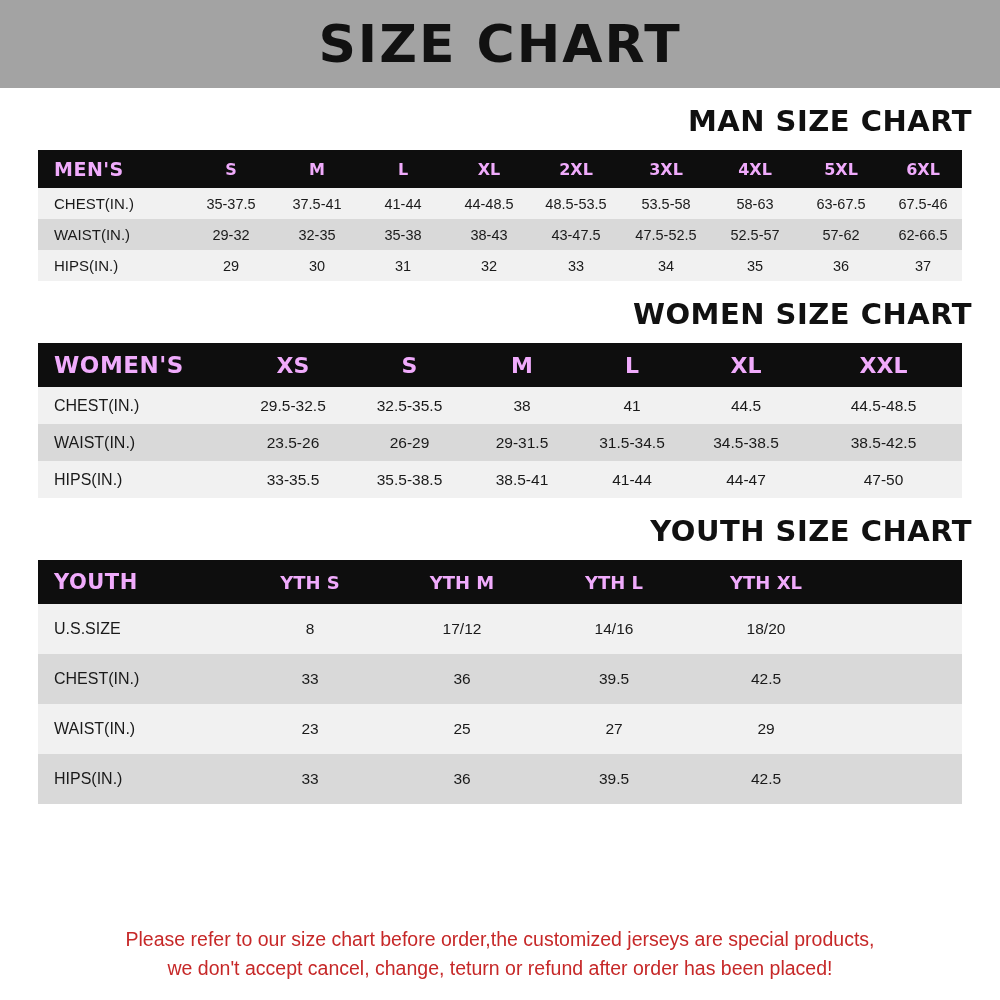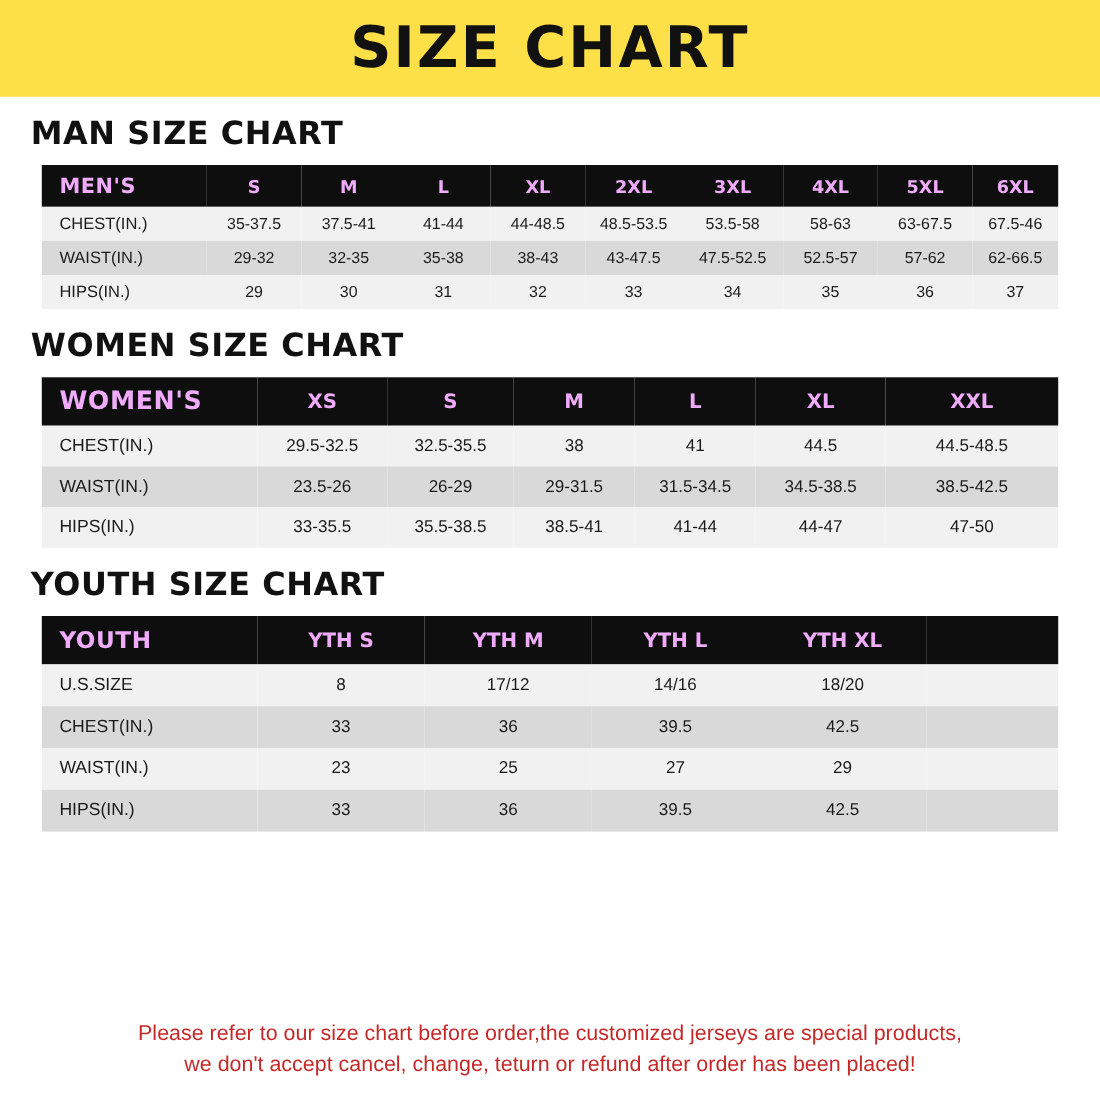--- a/index.html
+++ b/index.html
@@ -18,21 +18,21 @@
     width: 1000px;
     height: 1000px;
     position: relative;
     display: flex;
     flex-direction: column;
   }
 
   
   .banner {
     height: 88px;
-    background: #fde047;
+    background: #a3a3a3;
     display: flex;
     align-items: center;
     justify-content: center;
     flex: 0 0 auto;
   }
   .banner-title {
     font-family: "DejaVu Sans", sans-serif;
     font-weight: bold;
     font-size: 52px;
     letter-spacing: 2px;
@@ -43,21 +43,21 @@
   
   .content {
     flex: 1 1 auto;
     padding: 0 28px;
     box-sizing: border-box;
   }
   .section {
     margin-top: 16px;
   }
   .section-title {
-    text-align: left;
+    text-align: right;
     font-family: "DejaVu Sans", sans-serif;
     font-weight: bold;
     font-size: 29px;
     letter-spacing: 0.5px;
     color: #111111;
     margin-bottom: 12px;
   }
 
   table.size-table {
     width: 924px;
@@ -100,28 +100,28 @@
   }
   .body-row td.label-cell {
     text-align: left;
     padding-left: 16px;
     font-size: 15px;
   }
   .row-light { background: #f1f1f1; }
   .row-dark  { background: #d9d9d9; }
 
   
-  .women .hdr-row td { height: 44px; font-size: 18px; }
+  .women .hdr-row td { height: 44px; font-size: 22px; }
   .women .hdr-row td.label-cell { font-size: 23px; }
   .women .body-row td { height: 37px; font-size: 15.5px; }
   .women .body-row td.label-cell { font-size: 16px; }
 
   .youth .hdr-row td { height: 44px; font-size: 18px; }
   .youth .hdr-row td.label-cell { font-size: 21px; }
-  .youth .body-row td { height: 38px; font-size: 15.5px; }
+  .youth .body-row td { height: 50px; font-size: 15.5px; }
   .youth .body-row td.label-cell { font-size: 16px; }
 
   
   .footer-note {
     flex: 0 0 auto;
     padding: 14px 22px 18px 22px;
     box-sizing: border-box;
     text-align: center;
     color: #c62828;
     font-family: "Liberation Sans", sans-serif;

